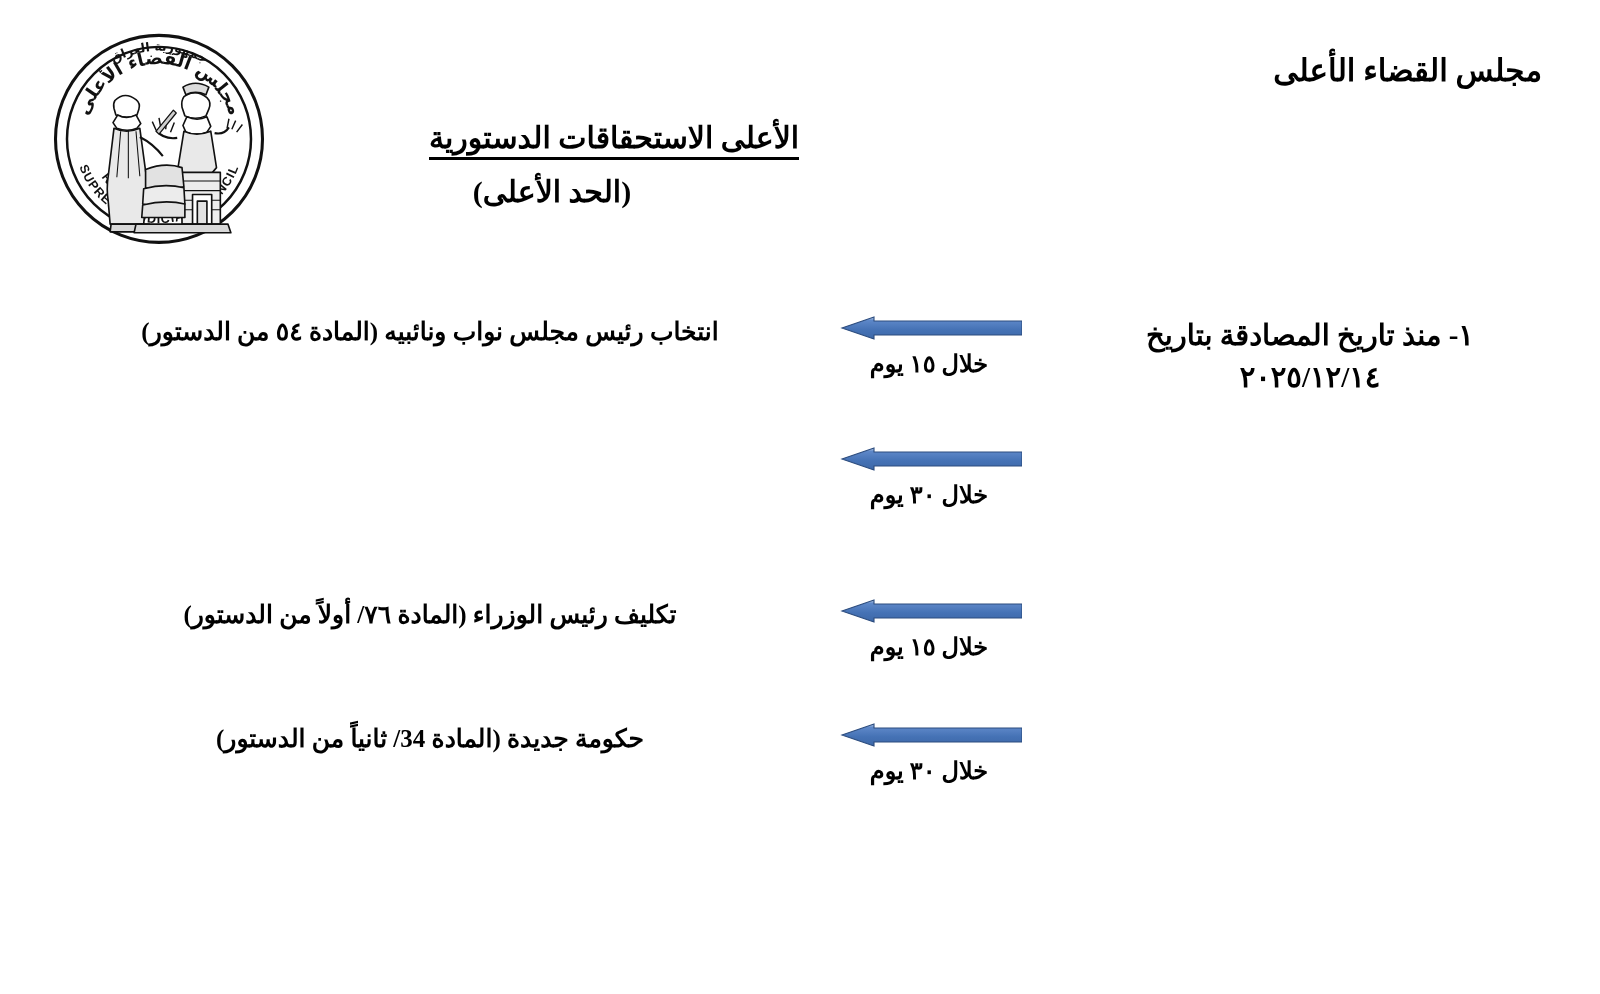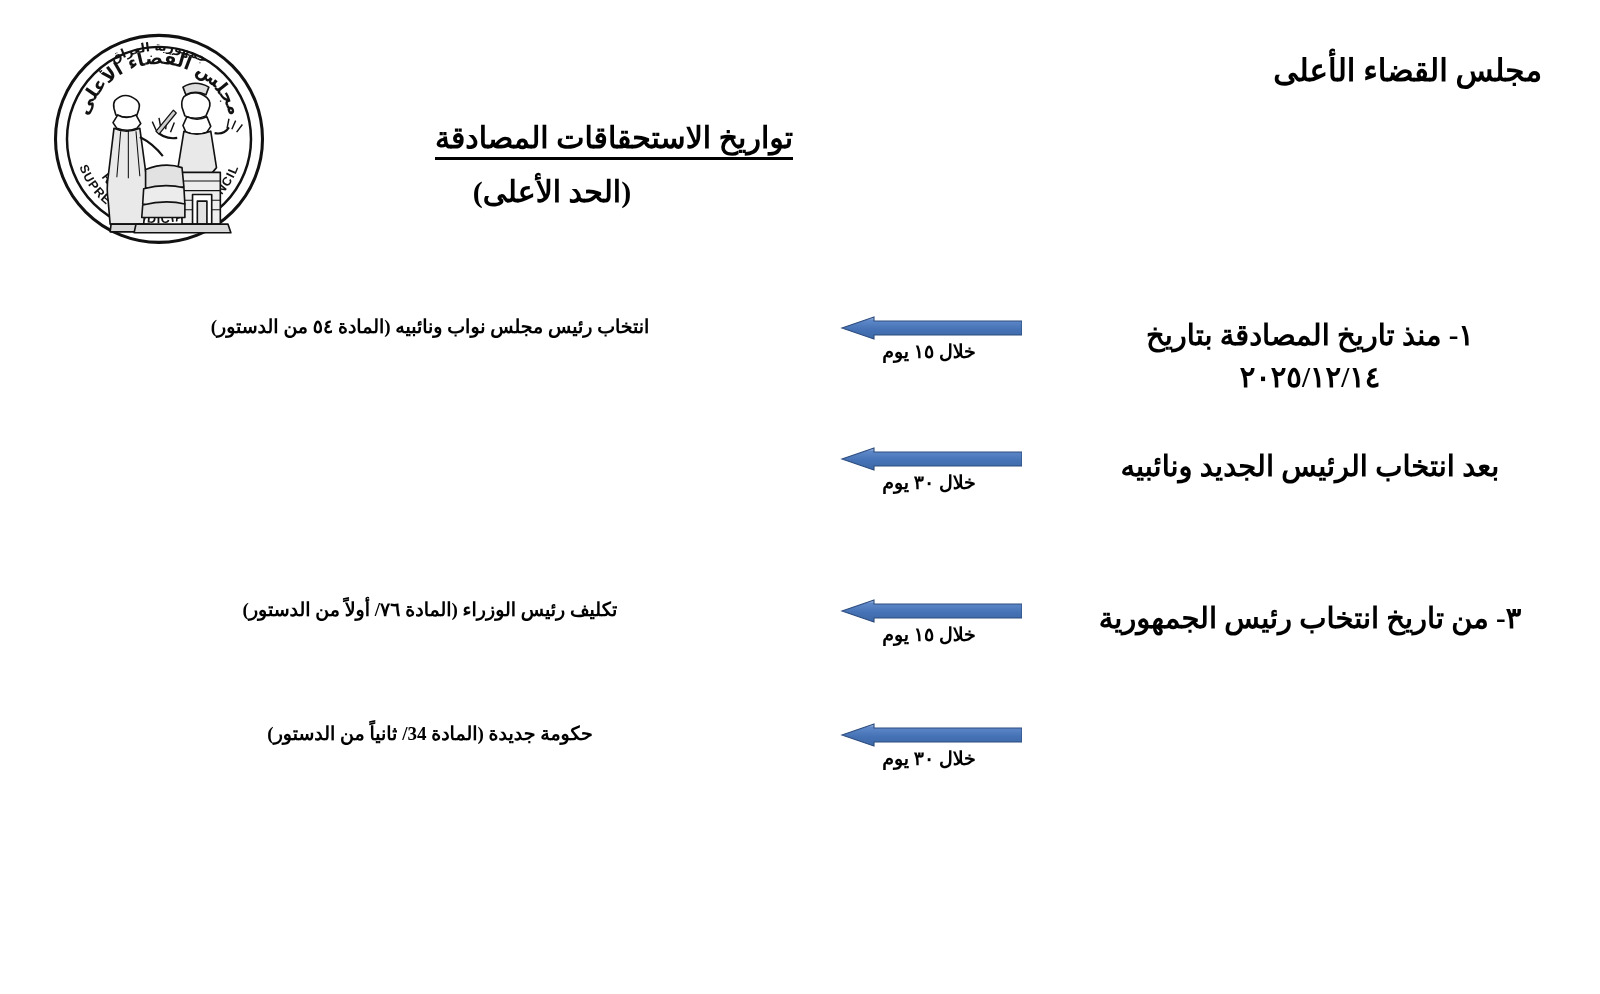--- a/index.html
+++ b/index.html
@@ -94,21 +94,21 @@
     direction: rtl;
   }
   .trigger .sub { display: block; }
 
   .outcome {
     position: absolute;
     left: 100px;
     top: 18px;
     width: 660px;
     text-align: center;
-    font-size: 19px;
+    font-size: 25px;
     font-weight: bold;
     line-height: 1.4;
     direction: rtl;
     white-space: nowrap;
   }
 
   
   .arrow-cell {
     position: absolute;
     left: 836px;
@@ -117,21 +117,22 @@
     text-align: center;
   }
   .arrow {
     position: relative;
     width: 182px;
     height: 24px;
     display: block;
   }
   .arrow svg { display: block; width: 182px; height: 24px; }
   .duration {
-    font-size: 19px;
+    margin-top: 10px;
+    font-size: 24px;
     font-weight: bold;
     direction: rtl;
     white-space: nowrap;
     letter-spacing: 1px;
   }
 </style>
 </head>
 <body>
 
 <div class="logo-wrap">
@@ -192,21 +193,21 @@
       <path d="M96 217 h96 l3 9 h-101 Z" fill="#d8d8d8"></path>
     </g>
   </svg>
 </div>
 
 <div class="org-header">
   <div class="line">مجلس القضاء الأعلى</div>
 </div>
 
 <div class="title-block">
-  <div class="doc-title">تواريخ الاستحقاقات المصادقة</div>
+  <div class="doc-title">الأعلى الاستحقاقات الدستورية</div>
   <div class="doc-subtitle">(الحد الأعلى)</div>
 </div>
 
 <div class="rows">
 
   <div class="row row-0">
     <div class="trigger">
       <span>١- منذ تاريخ المصادقة بتاريخ ٢٠٢٥/١٢/١٤</span>
     </div>
     <div class="arrow-cell">
@@ -223,44 +224,40 @@
           <path d="M182 5 H34 V1 L2 12 L34 23 V19 H182 Z" fill="url(#ag1)" stroke="#2C4C7E" stroke-width="1.1"></path>
         </svg>
       </span>
       <div class="duration">خلال  ١٥ يوم</div>
     </div>
     <div class="outcome">انتخاب رئيس مجلس نواب ونائبيه  (المادة ٥٤ من الدستور)</div>
   </div>
 
   <div class="row row-2">
     <div class="trigger">
-      <span class="sub">بعد انتخاب الرئيس الجديد ونائبيه</span>
     </div>
     <div class="arrow-cell">
       <span class="arrow">
         <svg viewBox="0 0 182 24" xmlns="http://www.w3.org/2000/svg">
           <defs>
             <linearGradient id="ag2" x1="0" y1="0" x2="0" y2="1">
               <stop offset="0%" stop-color="#b9cbe6"></stop>
               <stop offset="16%" stop-color="#5d87c8"></stop>
               <stop offset="58%" stop-color="#4572B5"></stop>
               <stop offset="100%" stop-color="#3D68A8"></stop>
             </linearGradient>
           </defs>
           <path d="M182 5 H34 V1 L2 12 L34 23 V19 H182 Z" fill="url(#ag2)" stroke="#2C4C7E" stroke-width="1.1"></path>
         </svg>
       </span>
       <div class="duration">خلال ٣٠ يوم</div>
     </div>
   </div>
 
   <div class="row row-3">
-    <div class="trigger">
-      <span>٣- من تاريخ انتخاب رئيس الجمهورية</span>
-    </div>
     <div class="arrow-cell">
       <span class="arrow">
         <svg viewBox="0 0 182 24" xmlns="http://www.w3.org/2000/svg">
           <defs>
             <linearGradient id="ag3" x1="0" y1="0" x2="0" y2="1">
               <stop offset="0%" stop-color="#b9cbe6"></stop>
               <stop offset="16%" stop-color="#5d87c8"></stop>
               <stop offset="58%" stop-color="#4572B5"></stop>
               <stop offset="100%" stop-color="#3D68A8"></stop>
             </linearGradient>

